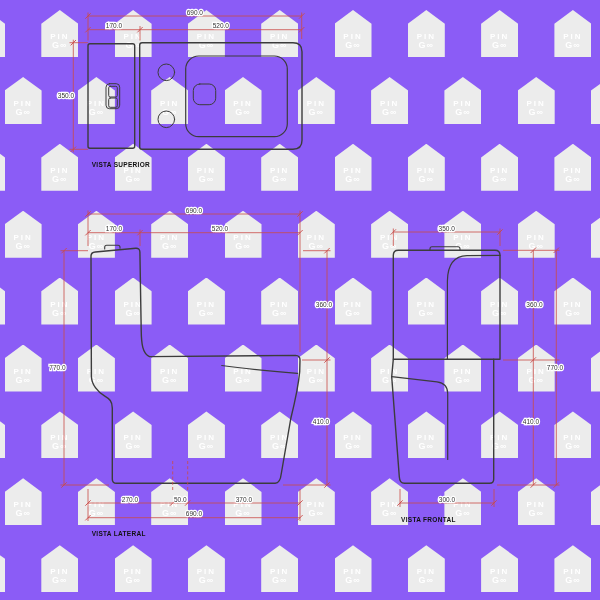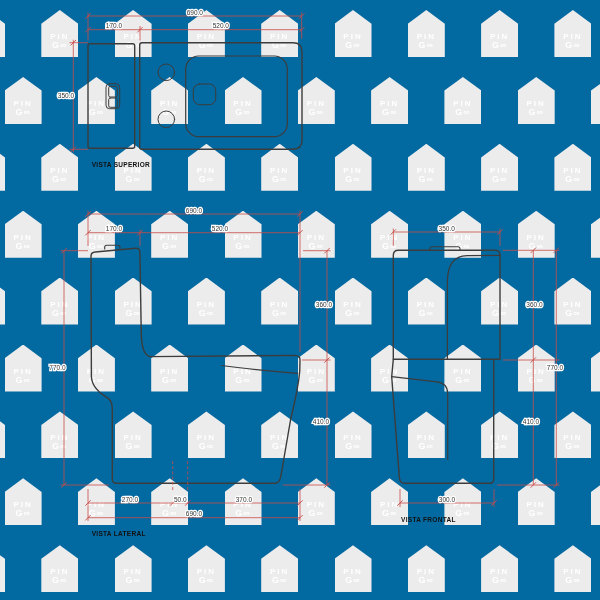--- a/index.html
+++ b/index.html
@@ -1,16 +1,16 @@
 <!DOCTYPE html>
 <html><head>
 <meta charset="utf-8">
 <style>
   html,body{margin:0;padding:0;background:#fff;}
-  .page{position:relative;width:600px;height:600px;background:#0369a1;overflow:hidden;
+  .page{position:relative;width:600px;height:600px;background:#8b5cf6;overflow:hidden;
         font-family:"Liberation Sans",sans-serif;}
   
   .wm{position:absolute;inset:0;z-index:0;}
   .house{position:absolute;width:37px;height:47px;background:#ececec;
          clip-path:polygon(50% 0%,100% 29%,100% 100%,0% 100%,0% 29%);
          display:flex;flex-direction:column;justify-content:flex-end;align-items:center;
          padding-bottom:7px;box-sizing:border-box;}
   .house .l1{color:#fff;font-weight:700;font-size:8px;letter-spacing:2px;line-height:9px;}
   .house .l2{color:#fff;font-weight:700;font-size:9px;letter-spacing:1px;line-height:9px;}
   .bigtext{position:absolute;left:88px;top:291px;width:424px;text-align:center;

